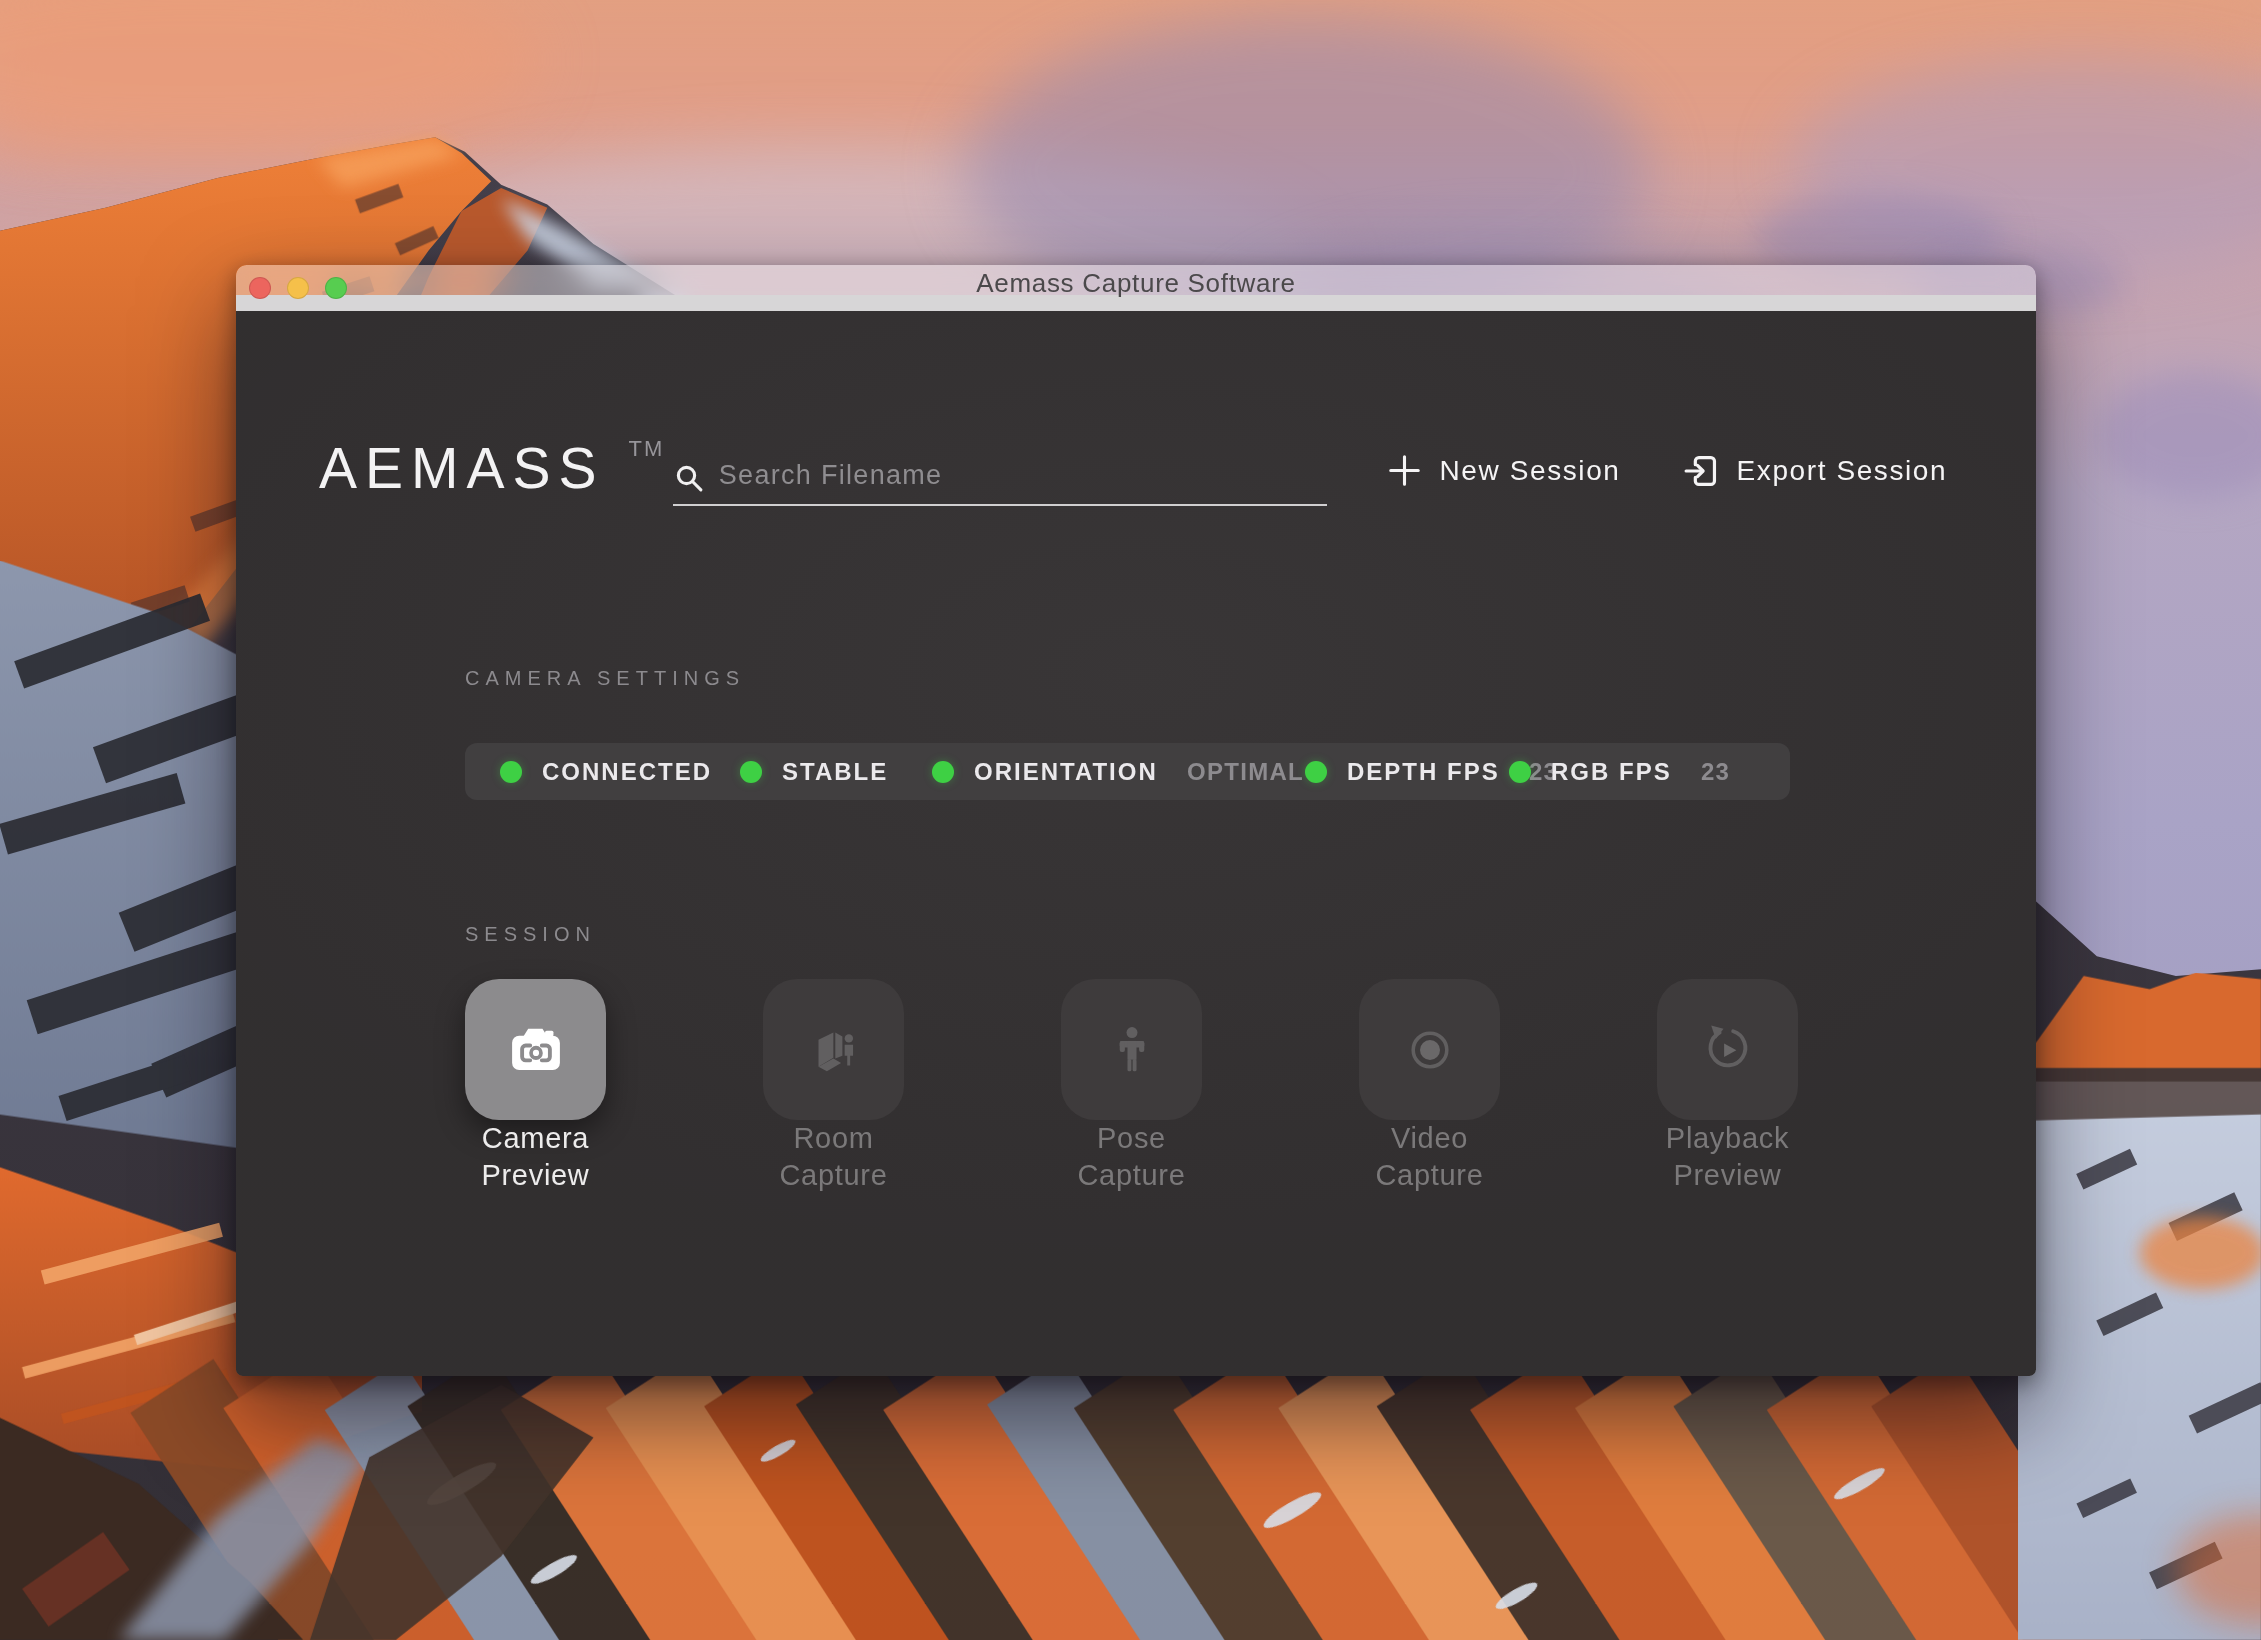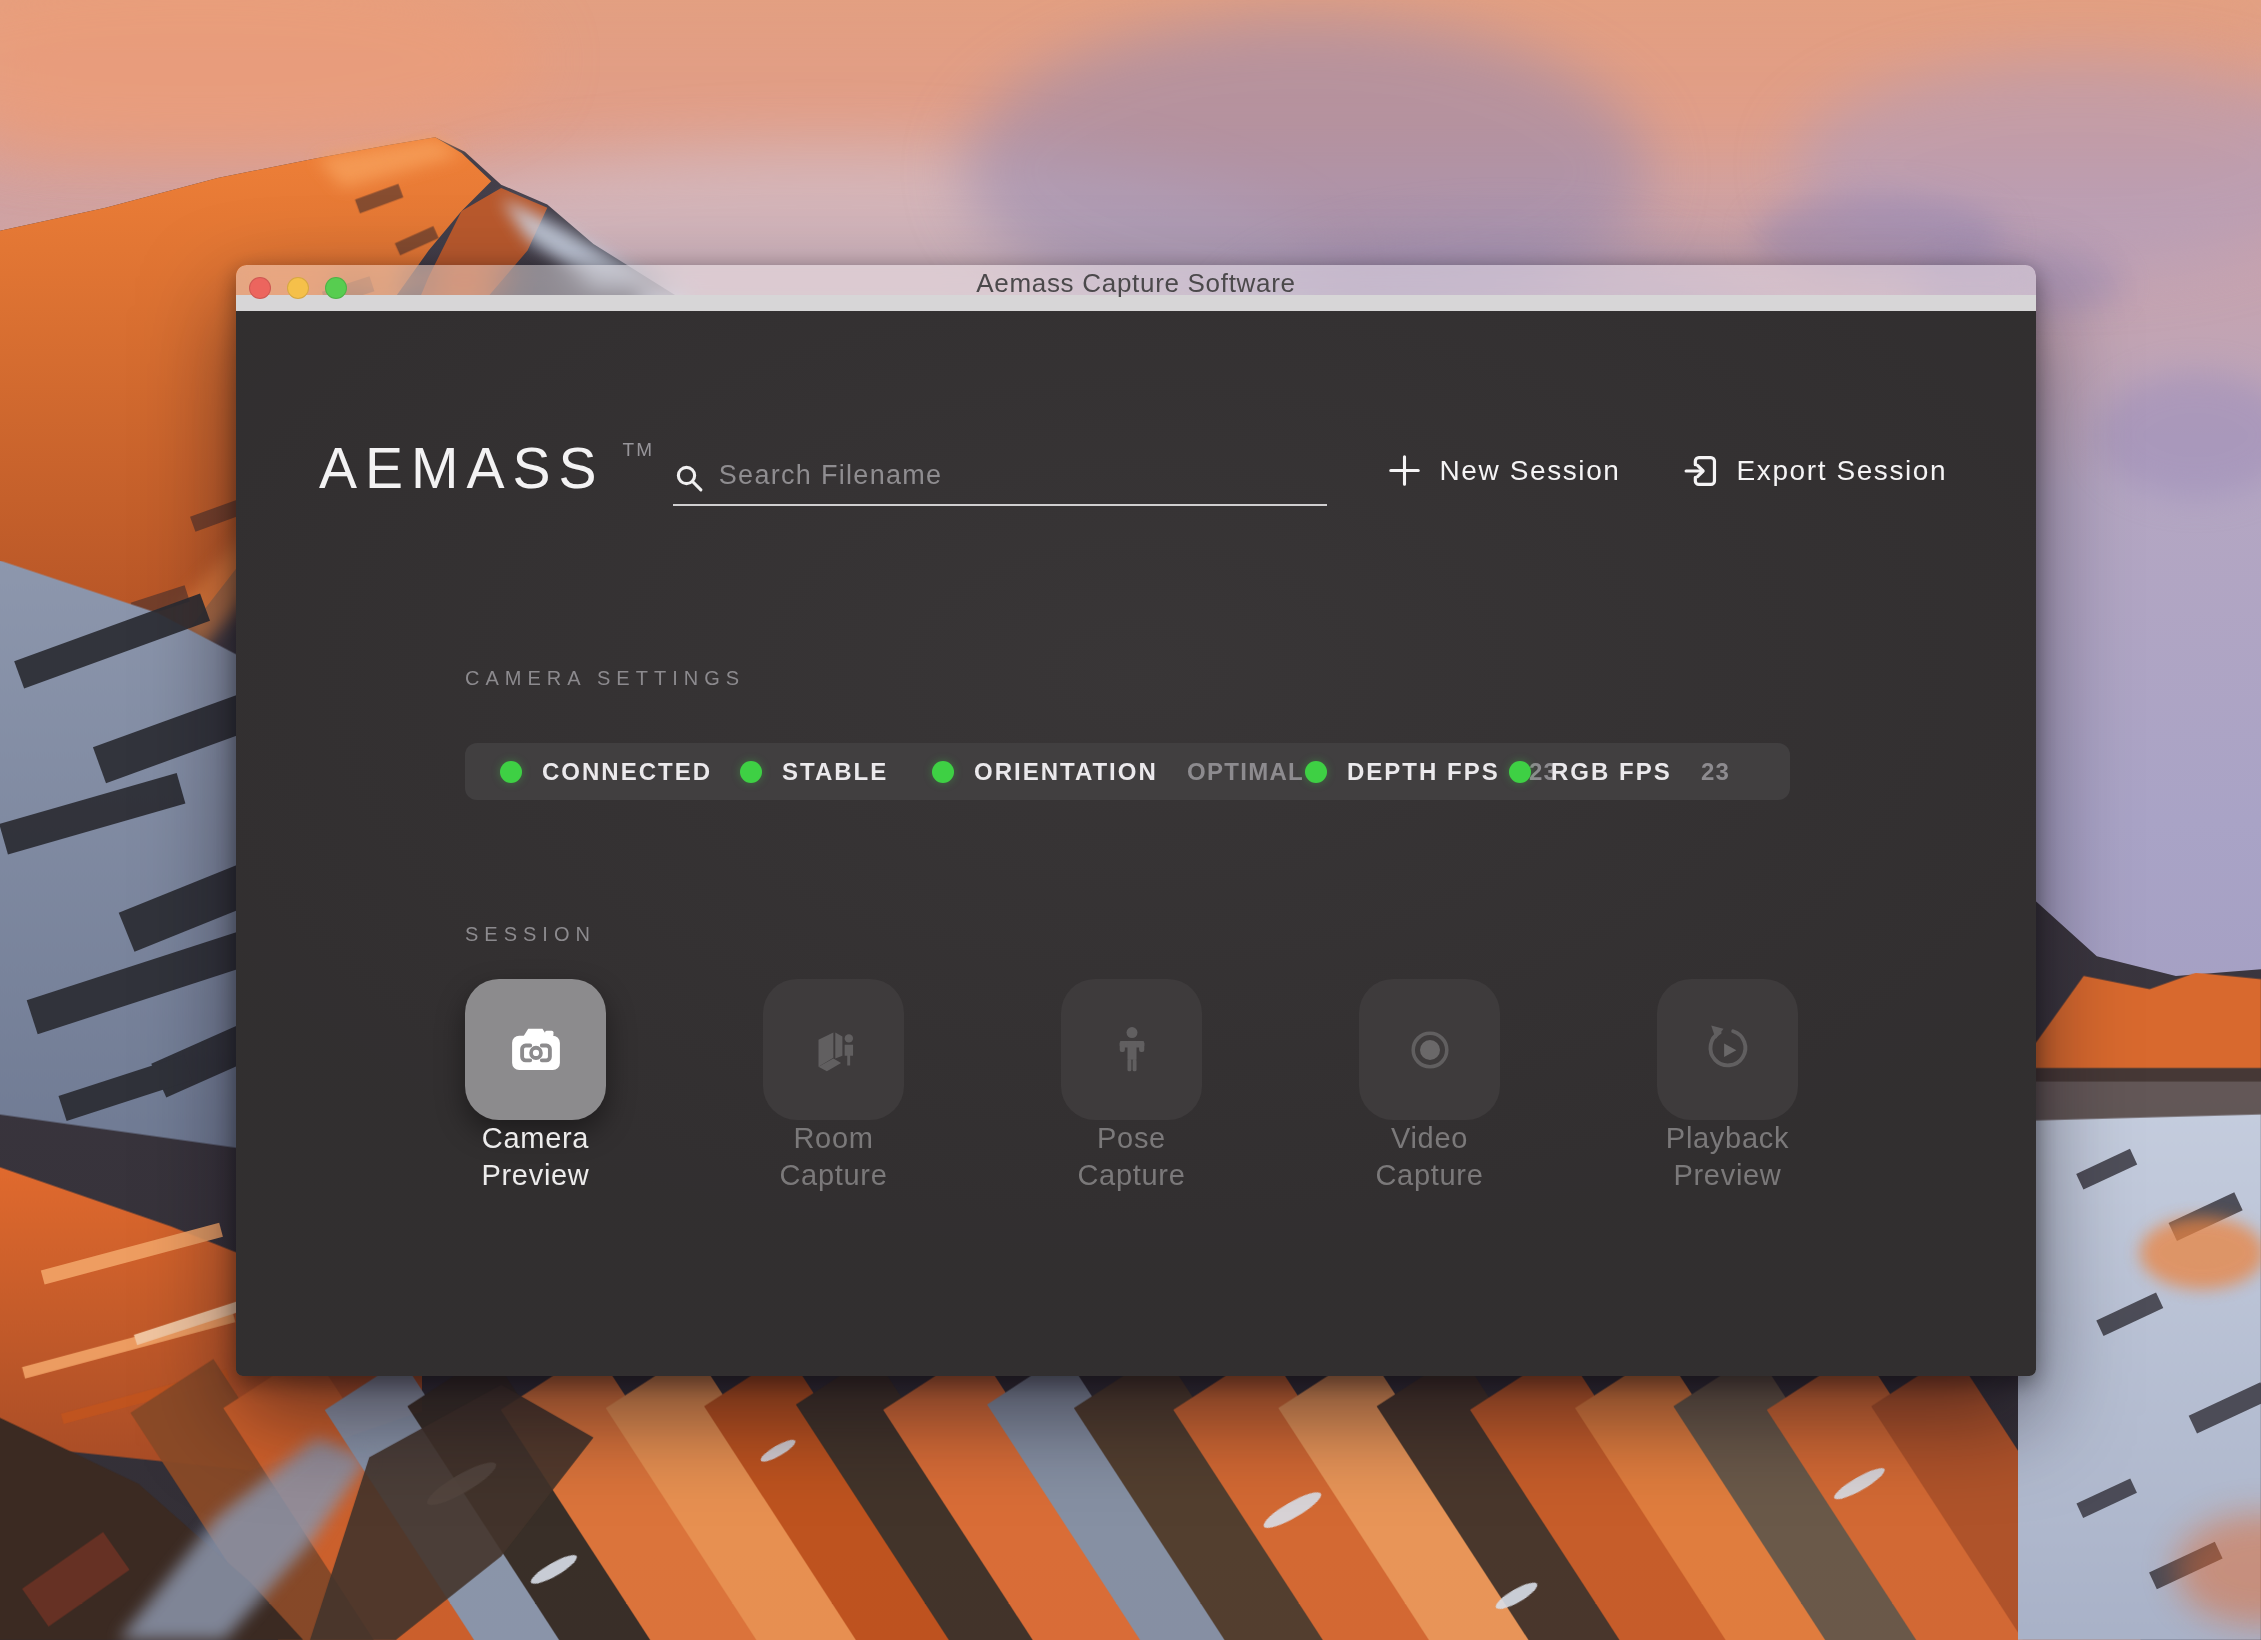--- a/index.html
+++ b/index.html
@@ -36,21 +36,21 @@
   }
 
   .content{
     position:absolute;left:0;top:46px;right:0;bottom:0;background:#343132;
     background-image:radial-gradient(ellipse 1055px 594px at 50% 34%, rgba(255,255,255,.022), rgba(0,0,0,.05));
   }
 
   
   .brand{position:absolute;left:83px;top:129px;line-height:1;white-space:nowrap;}
   .brand-name{font-size:57px;font-weight:300;letter-spacing:8px;color:#f3f2f3;}
-  .brand-tm{font-size:19px;color:#97959a;letter-spacing:2px;position:relative;top:-32px;margin-left:15px;}
+  .brand-tm{font-size:22px;color:#97959a;letter-spacing:2px;position:relative;top:-32px;margin-left:21px;}
 
   .search{
     position:absolute;left:437px;top:125px;width:654px;height:68px;
     border-bottom:2px solid #d0cfd0;display:flex;align-items:flex-end;
   }
   .search svg{width:30px;height:30px;margin:0 14.5px 10.6px 1.3px;flex:0 0 auto;}
   .search input{
     flex:1;background:transparent;border:none;outline:none;
     font-family:"Liberation Sans", sans-serif;
     font-size:27px;letter-spacing:1.3px;color:#eceaec;padding:0 0 13px 0;

